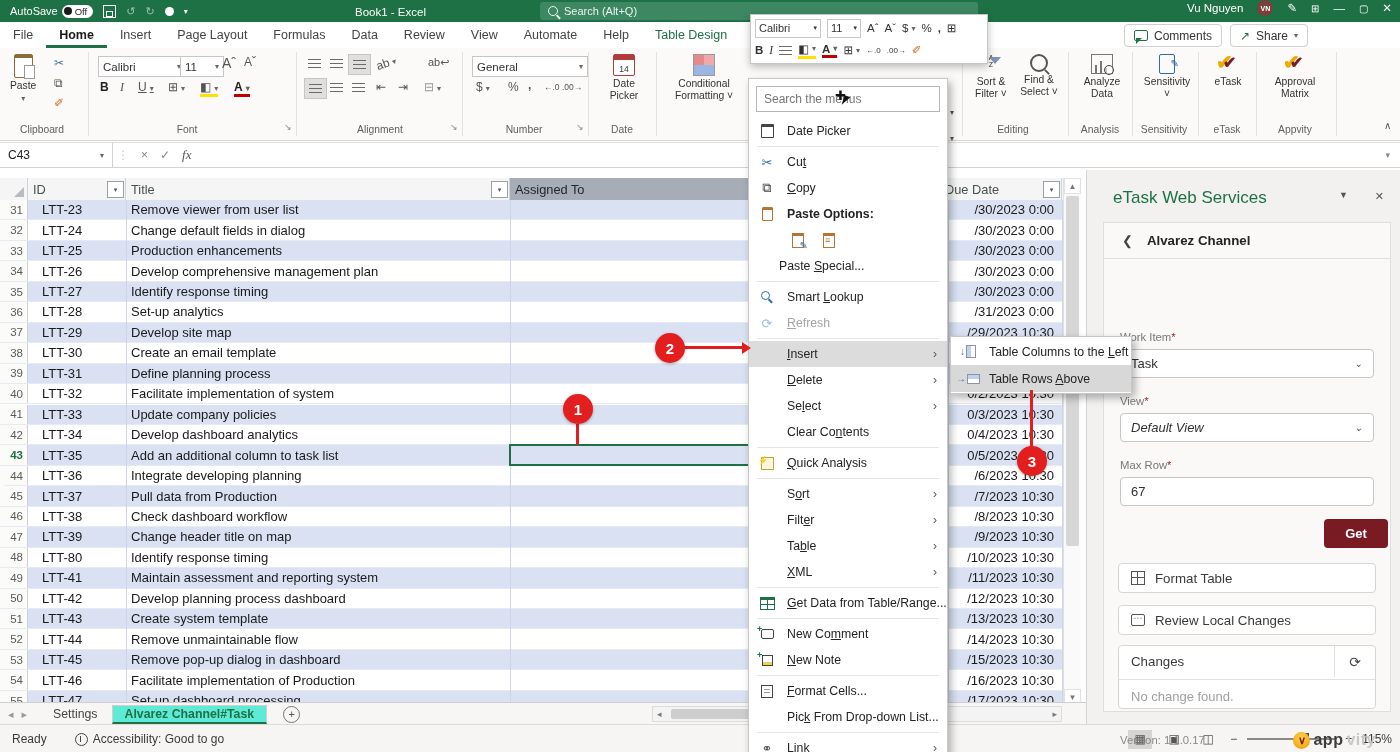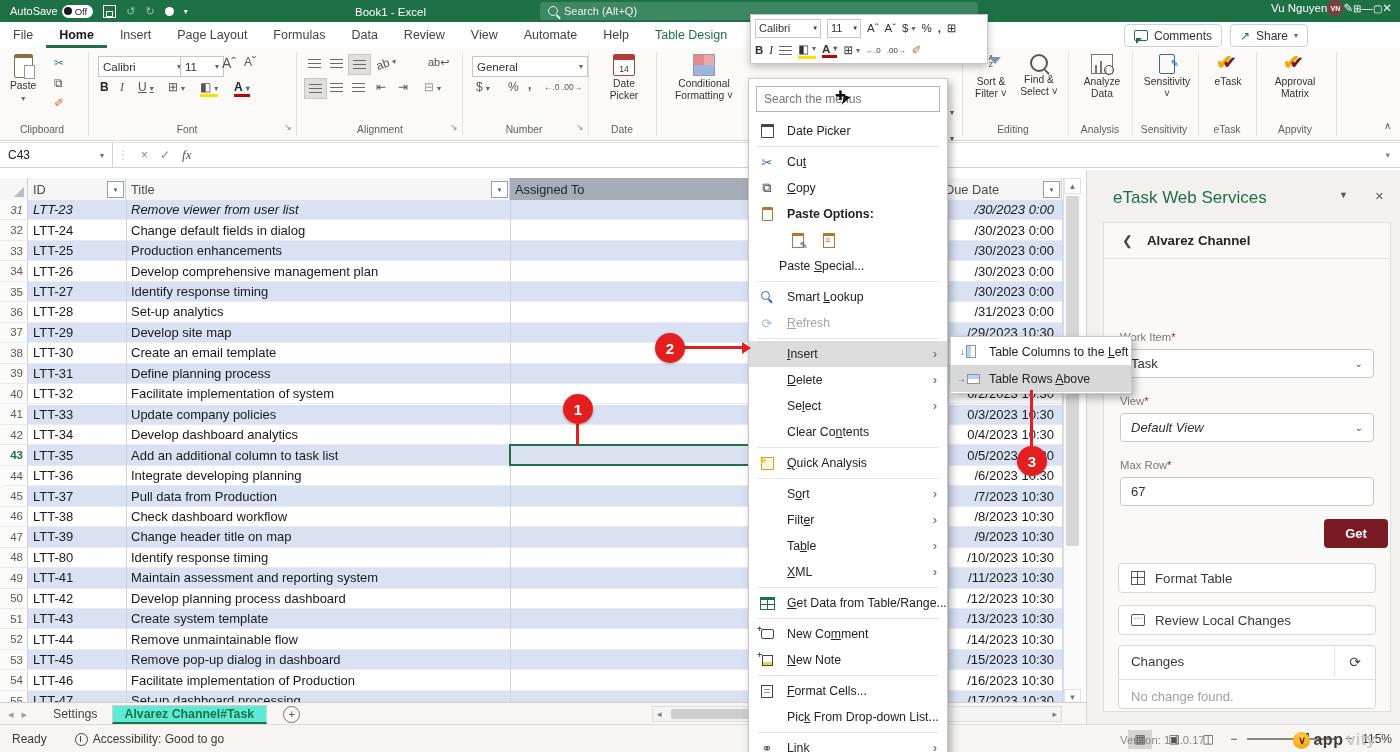--- a/index.html
+++ b/index.html
@@ -11,21 +11,21 @@
   .tbi{margin-left:10px;display:flex;align-items:center;gap:4px}
   .pill{background:#fff;color:#222;border-radius:8px;height:13px;display:flex;align-items:center;padding:0 6px 0 2px;gap:3px;font-size:9.5px}
   .pill .dot{width:8px;height:8px;border-radius:50%;background:#1b1b1b}
   .i-save{width:11px;height:11px;border:1.4px solid #fff;position:relative}
   .i-save::after{content:"";position:absolute;left:2px;bottom:0;width:5px;height:4px;border:1px solid #fff}
   .dimg{color:#9fc5af}
   #doc-title{position:absolute;left:355px;top:0;height:24px;display:flex;align-items:center;font-size:11.5px}
   #search-pill{position:absolute;left:540px;top:2px;width:430px;height:18px;background:#3d8862;border-radius:3px;display:flex;align-items:center;gap:6px;padding-left:8px;color:#eaf4ee;font-size:11px}
   .mag{width:8px;height:8px;border:1.5px solid #eaf4ee;border-radius:50%;position:relative;flex:none}
   .mag::after{content:"";position:absolute;width:5px;height:1.5px;background:#eaf4ee;transform:rotate(45deg);right:-4px;bottom:-2px}
-  #tb-right{position:absolute;right:8px;top:0;height:16px;display:flex;align-items:center;font-size:11.5px}
+  #tb-right{position:absolute;right:8px;top:0;height:16px;display:flex;align-items:center;gap:14px;font-size:11.5px}
   .avatar{width:16px;height:16px;border-radius:50%;background:#7a403c;display:flex;align-items:center;justify-content:center;font-size:7px;font-weight:bold}
   
   #tabsrow{left:0;top:22px;width:1400px;height:26px;background:#fff;display:flex;align-items:center;gap:0}
   .rtab{padding:0 13px;height:26px;display:flex;align-items:center;font-size:12.5px;color:#444;cursor:default}
   .rtab.active{font-weight:bold;color:#1a1a1a;box-shadow:inset 0 -3px 0 #1e7145}
   .rtab.contextual{color:#1e7145}
   .pillbtn{position:absolute;top:2px;height:21px;border:1px solid #d1cfcd;border-radius:4px;background:#fff;display:flex;align-items:center;gap:6px;padding:0 9px;font-size:12px;color:#333}
   .bub{width:12px;height:9px;border:1.3px solid #1e7145;border-radius:2px;position:relative}
   .bub::after{content:"";position:absolute;left:1px;bottom:-4px;border:3px solid transparent;border-top-color:#1e7145;border-left-color:#1e7145}
   
@@ -67,21 +67,21 @@
   .hcell.selh{background:#a7adb6;color:#202730}
   .fbtn{position:absolute;top:3px;width:15px;height:15px;border:1px solid #9aa0a8;background:#fff;color:#555;font-size:7px;display:flex;align-items:center;justify-content:center}
   .corner{position:absolute;left:0;top:0;width:28px;height:22px;border-right:1px solid #cfd4dc;box-sizing:border-box}
   .corner::after{content:"";position:absolute;right:3px;bottom:3px;border-left:10px solid transparent;border-bottom:10px solid #b8bcc2}
   #rows{left:0;top:200px;width:1063px;height:502px;overflow:hidden;z-index:1}
   .row{position:absolute;left:0;width:1063px;height:20.45px;border-bottom:1px solid #e7eaf2;box-sizing:border-box}
   .gut{position:absolute;left:0;top:0;width:28px;height:100%;background:#fbfbfa;border-right:1px solid #d0d0d0;box-sizing:border-box;font-size:11.5px;color:#5a5a5a;display:flex;align-items:center;justify-content:flex-end;padding-right:4px}
   .gut.sel{color:#1e7145;font-weight:bold}
   .c{position:absolute;top:0;height:100%;display:flex;align-items:center;font-size:13px;color:#1a1a1a;box-sizing:border-box}
   .band .c{background:#d9e1f2}
-  .cid{left:28px;width:98px;padding-left:5px}
+  .cid{left:28px;width:98px;padding-left:14px}
   .ctitle{left:126px;width:384px;padding-left:5px}
   .cassign{left:510px;width:438px}
   .cdue{left:948px;width:114px;justify-content:flex-end;padding-right:8px}
   .colline{position:absolute;top:200px;height:502px;width:1px;background:#ccd4e6;z-index:2}
   #selcell{left:509px;top:444px;width:439px;height:22px;border:2px solid #1e7145;box-sizing:border-box;z-index:3}
   
   #vscroll{left:1063px;top:178px;width:17px;height:527px;background:#fafafa;border-left:1px solid #e1e1e1;z-index:2}
   .sarr{position:absolute;left:0;width:17px;height:16px;color:#777;font-size:8px;display:flex;align-items:center;justify-content:center;border:1px solid #e1e1e1;background:#fff;box-sizing:border-box}
   #vthumb{position:absolute;left:2px;top:18px;width:13px;height:350px;background:#d6d6d6;border-radius:2px}
   
@@ -427,21 +427,21 @@
     <div class="hcell selh" style="left:510px;width:438px">
         <span>Assigned To</span>
       </div>
     <div class="hcell" style="left:940px;width:122px">
         <span>Due Date</span>
       </div>
     <div class="fbtn" style="left:1043px">▾</div>
   </div>
 
   <div id="rows" class="abs">
-      <div class="row band" style="top: 0px; font-style: italic;">
+      <div class="row band" style="top: 0px;">
         <div class="c cassign"></div>
         <div class="gut">31</div>
         <div class="c cid">LTT-23</div>
         <div class="c ctitle">Remove viewer from user list</div>
         <div class="c cdue">/30/2023 0:00</div>
       </div>
       <div class="row" style="top: 20.45px;">
         <div class="c cassign"></div>
         <div class="gut">32</div>
         <div class="c cid">LTT-24</div>

